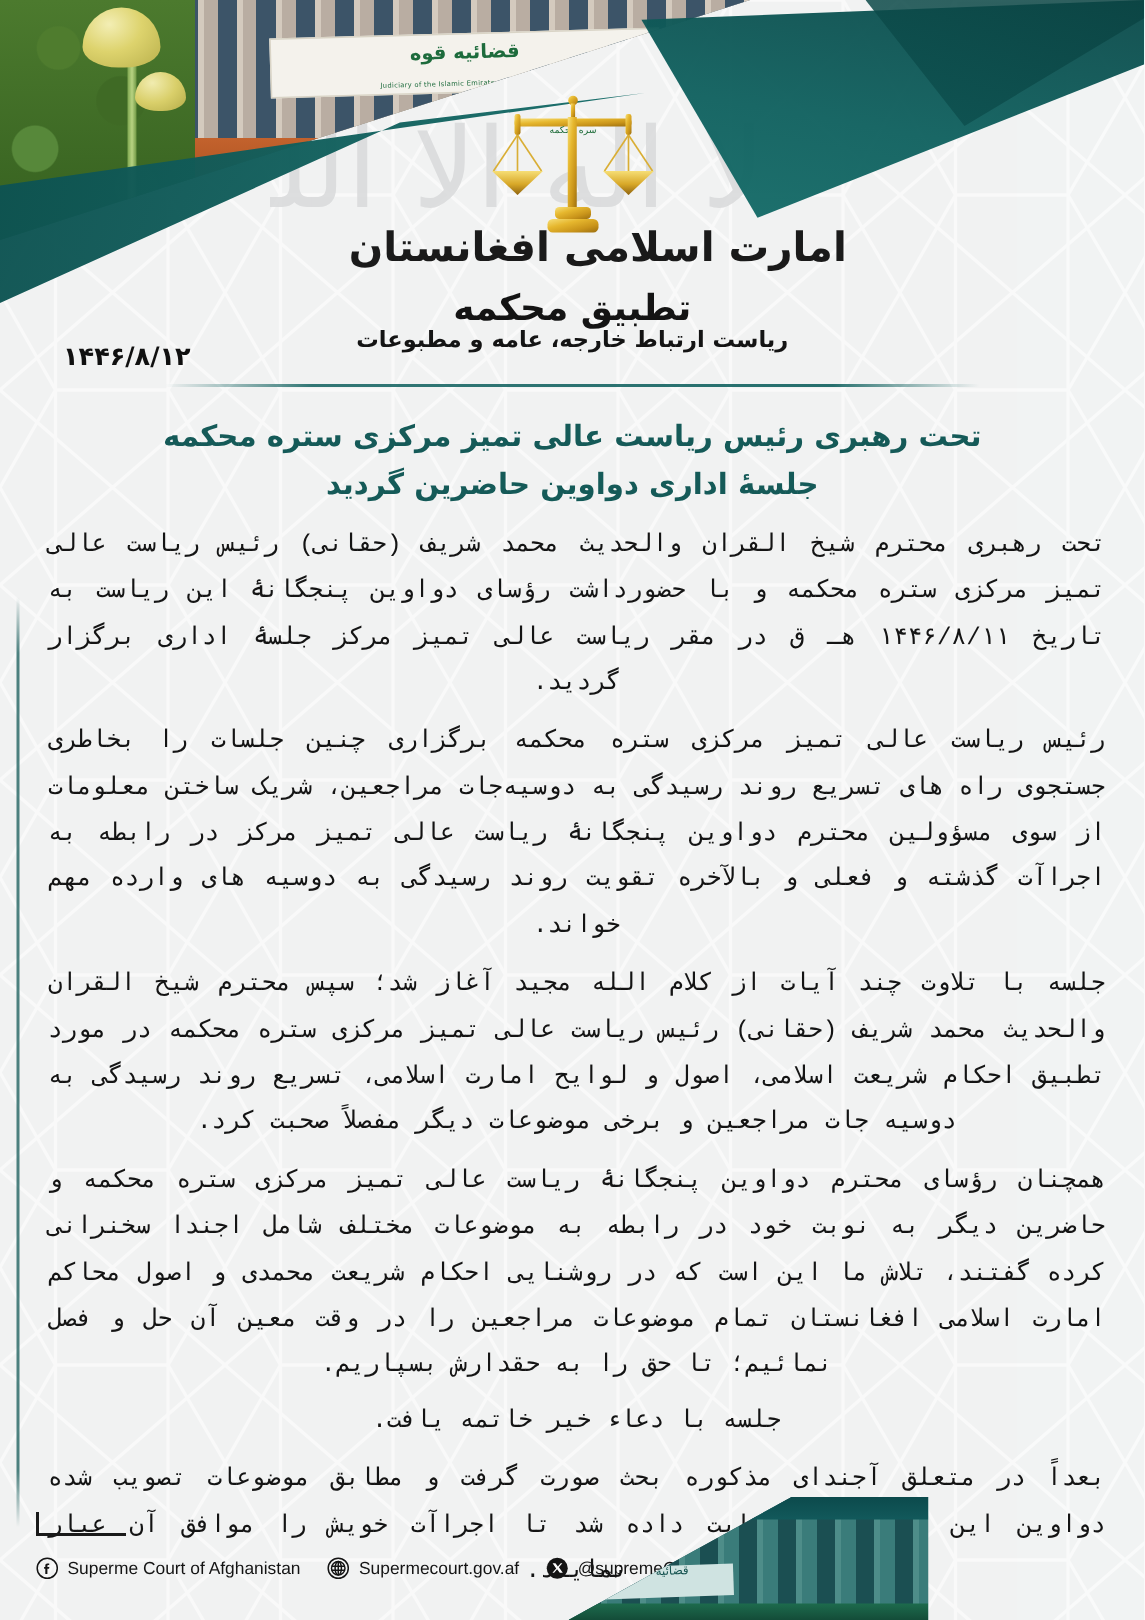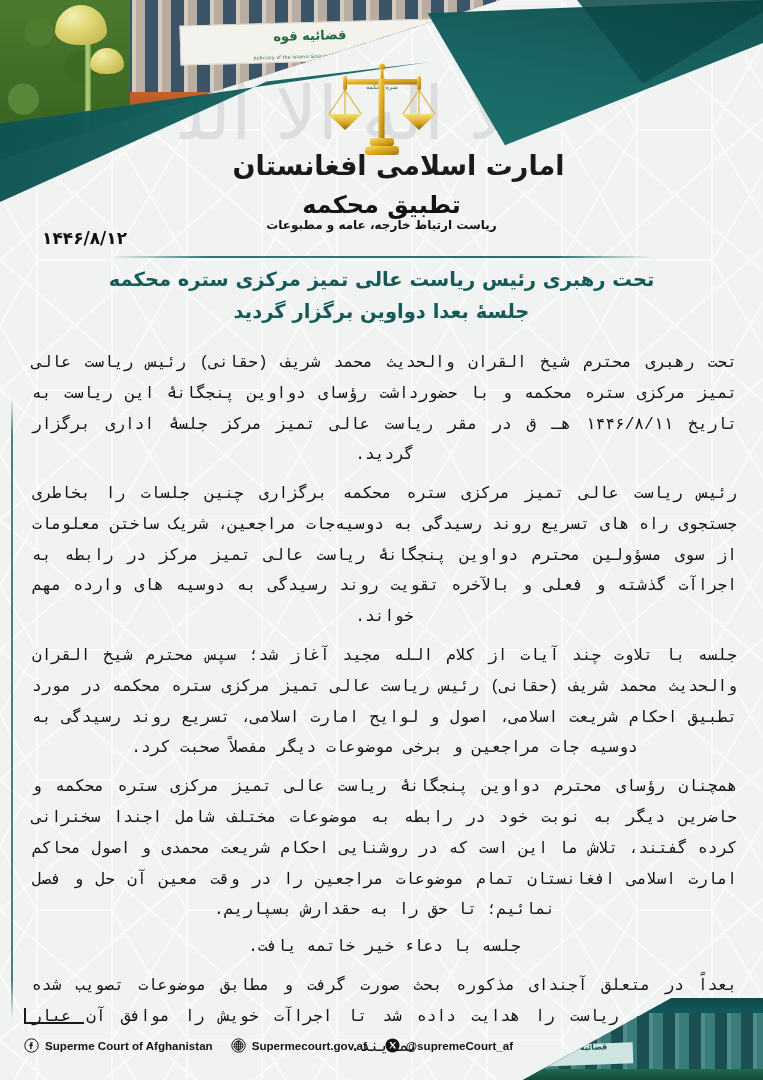--- a/index.html
+++ b/index.html
@@ -202,21 +202,21 @@
     font-size: 24px;
     font-weight: bold;
     color: #141414;
     line-height: 1;
   }
   .org-dept {
     position: absolute;
     left: 0; right: 0; top: 219px;
     z-index: 3;
     text-align: center;
-    font-size: 12px;
+    font-size: 15px;
     font-weight: bold;
     color: #141414;
     line-height: 1;
   }
   .issue-date {
     position: absolute;
     left: 42px; top: 228px;
     z-index: 4;
     font-size: 17px;
     font-weight: bold;
@@ -235,21 +235,21 @@
         rgba(16,97,95,0) 0%,
         rgba(16,97,95,.85) 18%,
         rgba(16,97,95,.9) 82%,
         rgba(16,97,95,0) 100%);
   }
 
   
   .headline {
     position: absolute;
     left: 52px; right: 52px;
-    top: 264px;
+    top: 275px;
     z-index: 4;
     text-align: center;
     color: #155a58;
     font-size: 19.5px;
     font-weight: bold;
     line-height: 1.62;
   }
 
   
   .body-wrap {
@@ -286,24 +286,23 @@
       rgba(21,90,88,0) 0%,
       rgba(21,90,88,.75) 6%,
       rgba(21,90,88,.75) 94%,
       rgba(21,90,88,0) 100%);
   }
 
   
   .footer {
     position: absolute;
     left: 0; bottom: 0;
-    width: 763px;
+    width: 619px;
     height: 58px;
     z-index: 6;
-    font-weight: bold;
   }
   .footer-divider {
     position: absolute;
     left: 24px; top: 0;
     width: 60px; height: 2px;
     background: #1a1a1a;
   }
   .footer-divider-v {
     position: absolute;
     left: 24px; top: -14px;
@@ -458,21 +457,21 @@
 
   <div class="org-name-ar">امارت اسلامی افغانستان</div>
   <div class="org-title">تطبیق محکمه</div>
   <div class="org-dept">ریاست ارتباط خارجه، عامه و مطبوعات</div>
   <div class="issue-date">۱۴۴۶/۸/۱۲</div>
 
   <div class="header-rule"></div>
 
   <div class="headline">
     <div>تحت رهبری رئیس ریاست عالی تمیز مرکزی ستره محکمه</div>
-    <div>جلسۀ بعدا دواوین برگزار گردید</div>
+    <div>جلسۀ اداری دواوین حاضرین گردید</div>
   </div>
 
   <div class="accent-rail"></div>
 
   <div class="body-wrap">
     <p class="para">تحت رهبری محترم شیخ القران والحدیث محمد شریف (حقانی) رئیس ریاست عالی تمیز مرکزی ستره محکمه و با حضورداشت رؤسای دواوین پنجگانۀ این ریاست به تاریخ ۱۴۴۶/۸/۱۱ هـ ق در مقر ریاست عالی تمیز مرکز جلسۀ اداری برگزار گردید.</p>
     <p class="para">رئیس ریاست عالی تمیز مرکزی ستره محکمه برگزاری چنین جلسات را بخاطری جستجوی راه های تسریع روند رسیدگی به دوسیه‌جات مراجعین، شریک ساختن معلومات از سوی مسؤولین محترم دواوین پنجگانۀ ریاست عالی تمیز مرکز در رابطه به اجراآت گذشته و فعلی و بالآخره تقویت روند رسیدگی به دوسیه های وارده مهم خواند.</p>
     <p class="para">جلسه با تلاوت چند آیات از کلام الله مجید آغاز شد؛ سپس محترم شیخ القران والحدیث محمد شریف (حقانی) رئیس ریاست عالی تمیز مرکزی ستره محکمه در مورد تطبیق احکام شریعت اسلامی، اصول و لوایح امارت اسلامی، تسریع روند رسیدگی به دوسیه جات مراجعین و برخی موضوعات دیگر مفصلاً صحبت کرد.</p>
     <p class="para">همچنان رؤسای محترم دواوین پنجگانۀ ریاست عالی تمیز مرکزی ستره محکمه و حاضرین دیگر به نوبت خود در رابطه به موضوعات مختلف شامل اجندا سخنرانی کرده گفتند، تلاش ما این است که در روشنایی احکام شریعت محمدی و اصول محاکم امارت اسلامی افغانستان تمام موضوعات مراجعین را در وقت معین آن حل و فصل نمائیم؛ تا حق را به حقدارش بسپاریم.</p>
     <p class="para closing">جلسه با دعاء خیر خاتمه یافت.</p>

